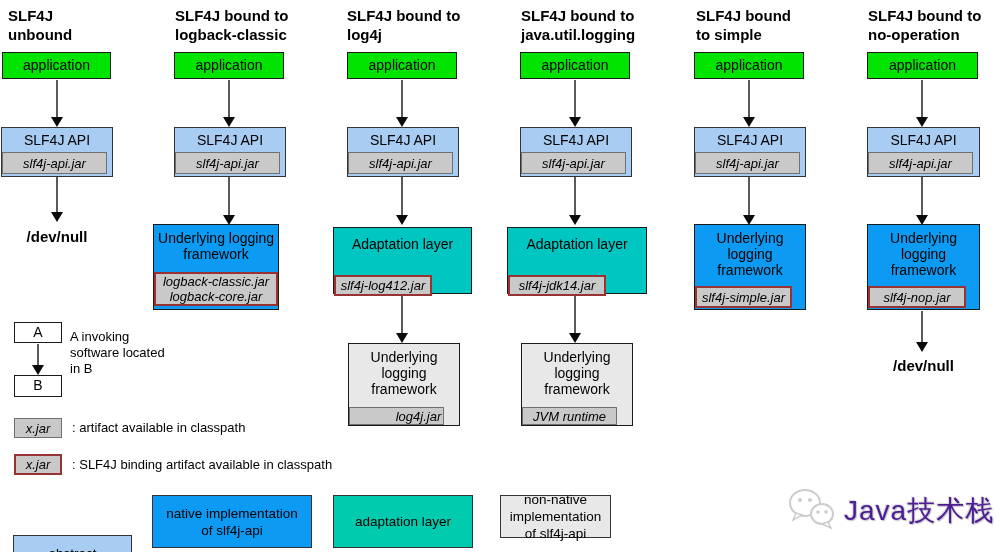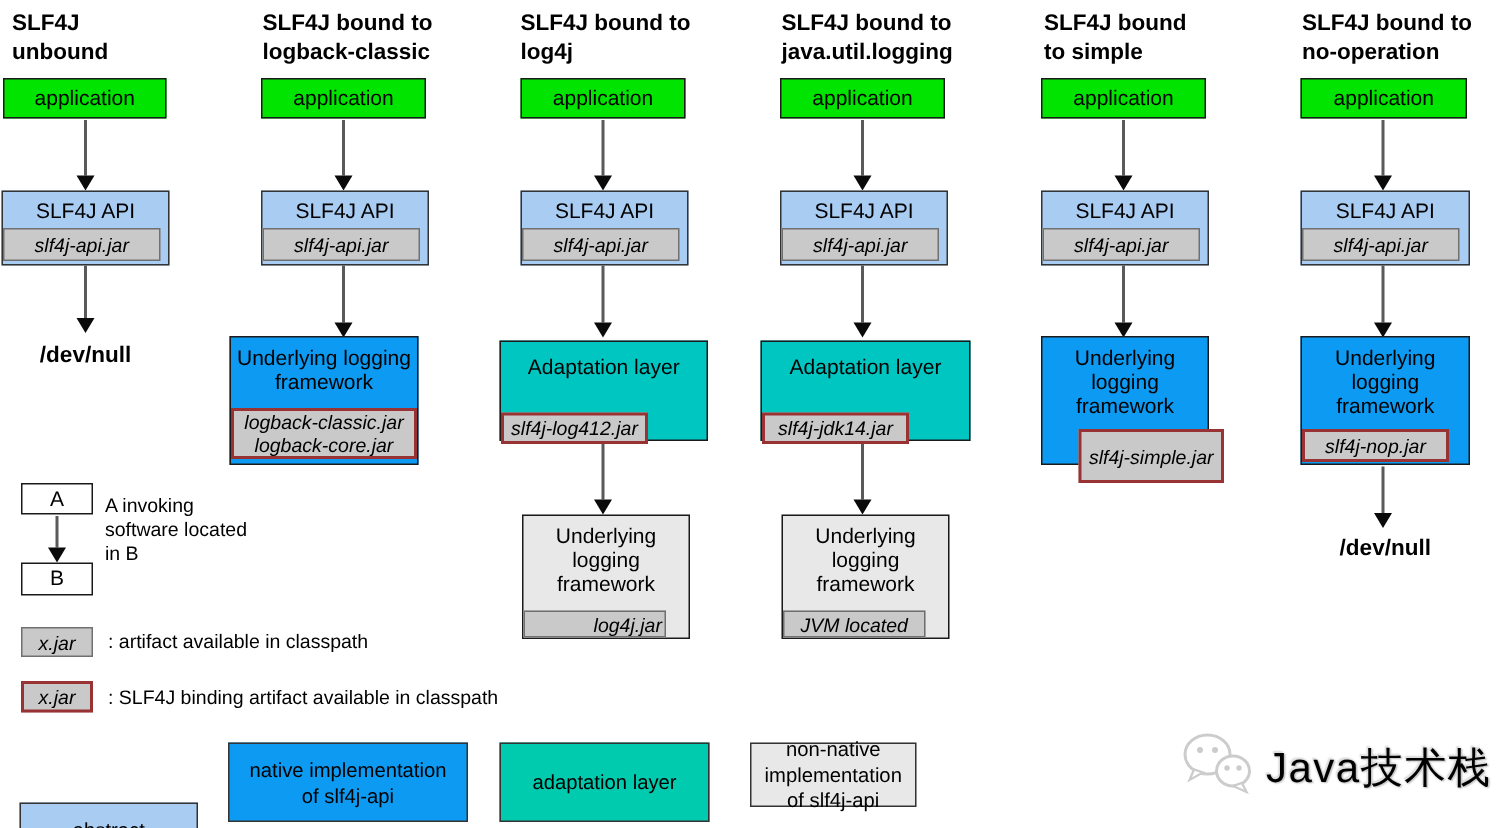--- a/index.html
+++ b/index.html
@@ -19,21 +19,21 @@
   .varrow::after{content:'';position:absolute;bottom:-10px;left:-5px;width:0;height:0;
        border-left:6px solid transparent;border-right:6px solid transparent;border-top:10px solid #0a0a0a;}
   .sink{position:absolute;font-weight:bold;font-size:15px;text-align:center;}
   .legend-note{position:absolute;font-size:13px;line-height:16px;white-space:pre-line;}
   .ab-box{position:absolute;box-sizing:border-box;border:1px solid #1a1a1a;background:#fff;
        text-align:center;font-size:14px;line-height:19px;}
   .key-box{position:absolute;box-sizing:border-box;border:1px solid #333;display:flex;
        align-items:center;justify-content:center;text-align:center;font-size:13.5px;
        line-height:17px;white-space:pre-line;}
   .watermark{position:absolute;display:flex;align-items:center;gap:8px;}
-  .watermark .wm-text{font-size:28px;color:#000000;letter-spacing:1px;
+  .watermark .wm-text{font-size:28px;color:#4c1d95;letter-spacing:1px;
        text-shadow:1px 1px 1px #c4c4c4, -1px -1px 1px #dddddd, 0 0 2px #cccccc;}
 </style>
 </head>
 <body>
 
 <div class="canvas">
 
   <div class="col-title" style="left:8px;top:6px;">SLF4J
 unbound</div>
   <div class="col-title" style="left:175px;top:6px;">SLF4J bound to
@@ -109,21 +109,21 @@
 
   <div class="box fw" style="left: 507px; top: 227px; width: 140px; height: 67px; background: rgb(0, 198, 194);">
     <div class="lbl" style="margin-top:8px;">Adaptation layer</div>
     <div class="jar binding" style="left:0;top:47px;width:98px;height:21px;">slf4j-jdk14.jar</div>
   </div>
 
   <div class="box fw" style="left: 694px; top: 224px; width: 112px; height: 86px; background: rgb(13, 154, 242);">
     <div class="lbl">Underlying
 logging
 framework</div>
-    <div class="jar binding" style="left:0;top:61px;width:97px;height:36px;margin-left:24px;">slf4j-simple.jar</div>
+    <div class="jar binding" style="left:0;top:61px;width:97px;height:22px;">slf4j-simple.jar</div>
   </div>
 
   <div class="box fw" style="left: 867px; top: 224px; width: 113px; height: 86px; background: rgb(13, 154, 242);">
     <div class="lbl">Underlying
 logging
 framework</div>
     <div class="jar binding" style="left:0;top:61px;width:98px;height:22px;">slf4j-nop.jar</div>
   </div>
 
   <div class="varrow" style="left:401px;top:296px;height:37px;"></div>
@@ -133,21 +133,21 @@
   <div class="box fw" style="left: 348px; top: 343px; width: 112px; height: 83px; background: rgb(232, 232, 232);">
     <div class="lbl">Underlying
 logging
 framework</div>
     <div class="jar" style="left:0;top:63px;width:95px;height:18px;padding-left:44px;">log4j.jar</div>
   </div>
   <div class="box fw" style="left: 521px; top: 343px; width: 112px; height: 83px; background: rgb(232, 232, 232);">
     <div class="lbl">Underlying
 logging
 framework</div>
-    <div class="jar" style="left:0;top:63px;width:95px;height:18px;">JVM located</div>
+    <div class="jar" style="left:0;top:63px;width:95px;height:18px;">JVM runtime</div>
   </div>
 
   <div class="sink" style="left:867px;top:357px;width:113px;">/dev/null</div>
 
   <div class="ab-box" style="left:14px;top:322px;width:48px;height:21px;">A</div>
   <div class="varrow" style="left:37px;top:344px;height:21px;"></div>
   <div class="ab-box" style="left:14px;top:375px;width:48px;height:22px;">B</div>
   <div class="legend-note" style="left:70px;top:329px;">A invoking
 software located
 in B</div>

